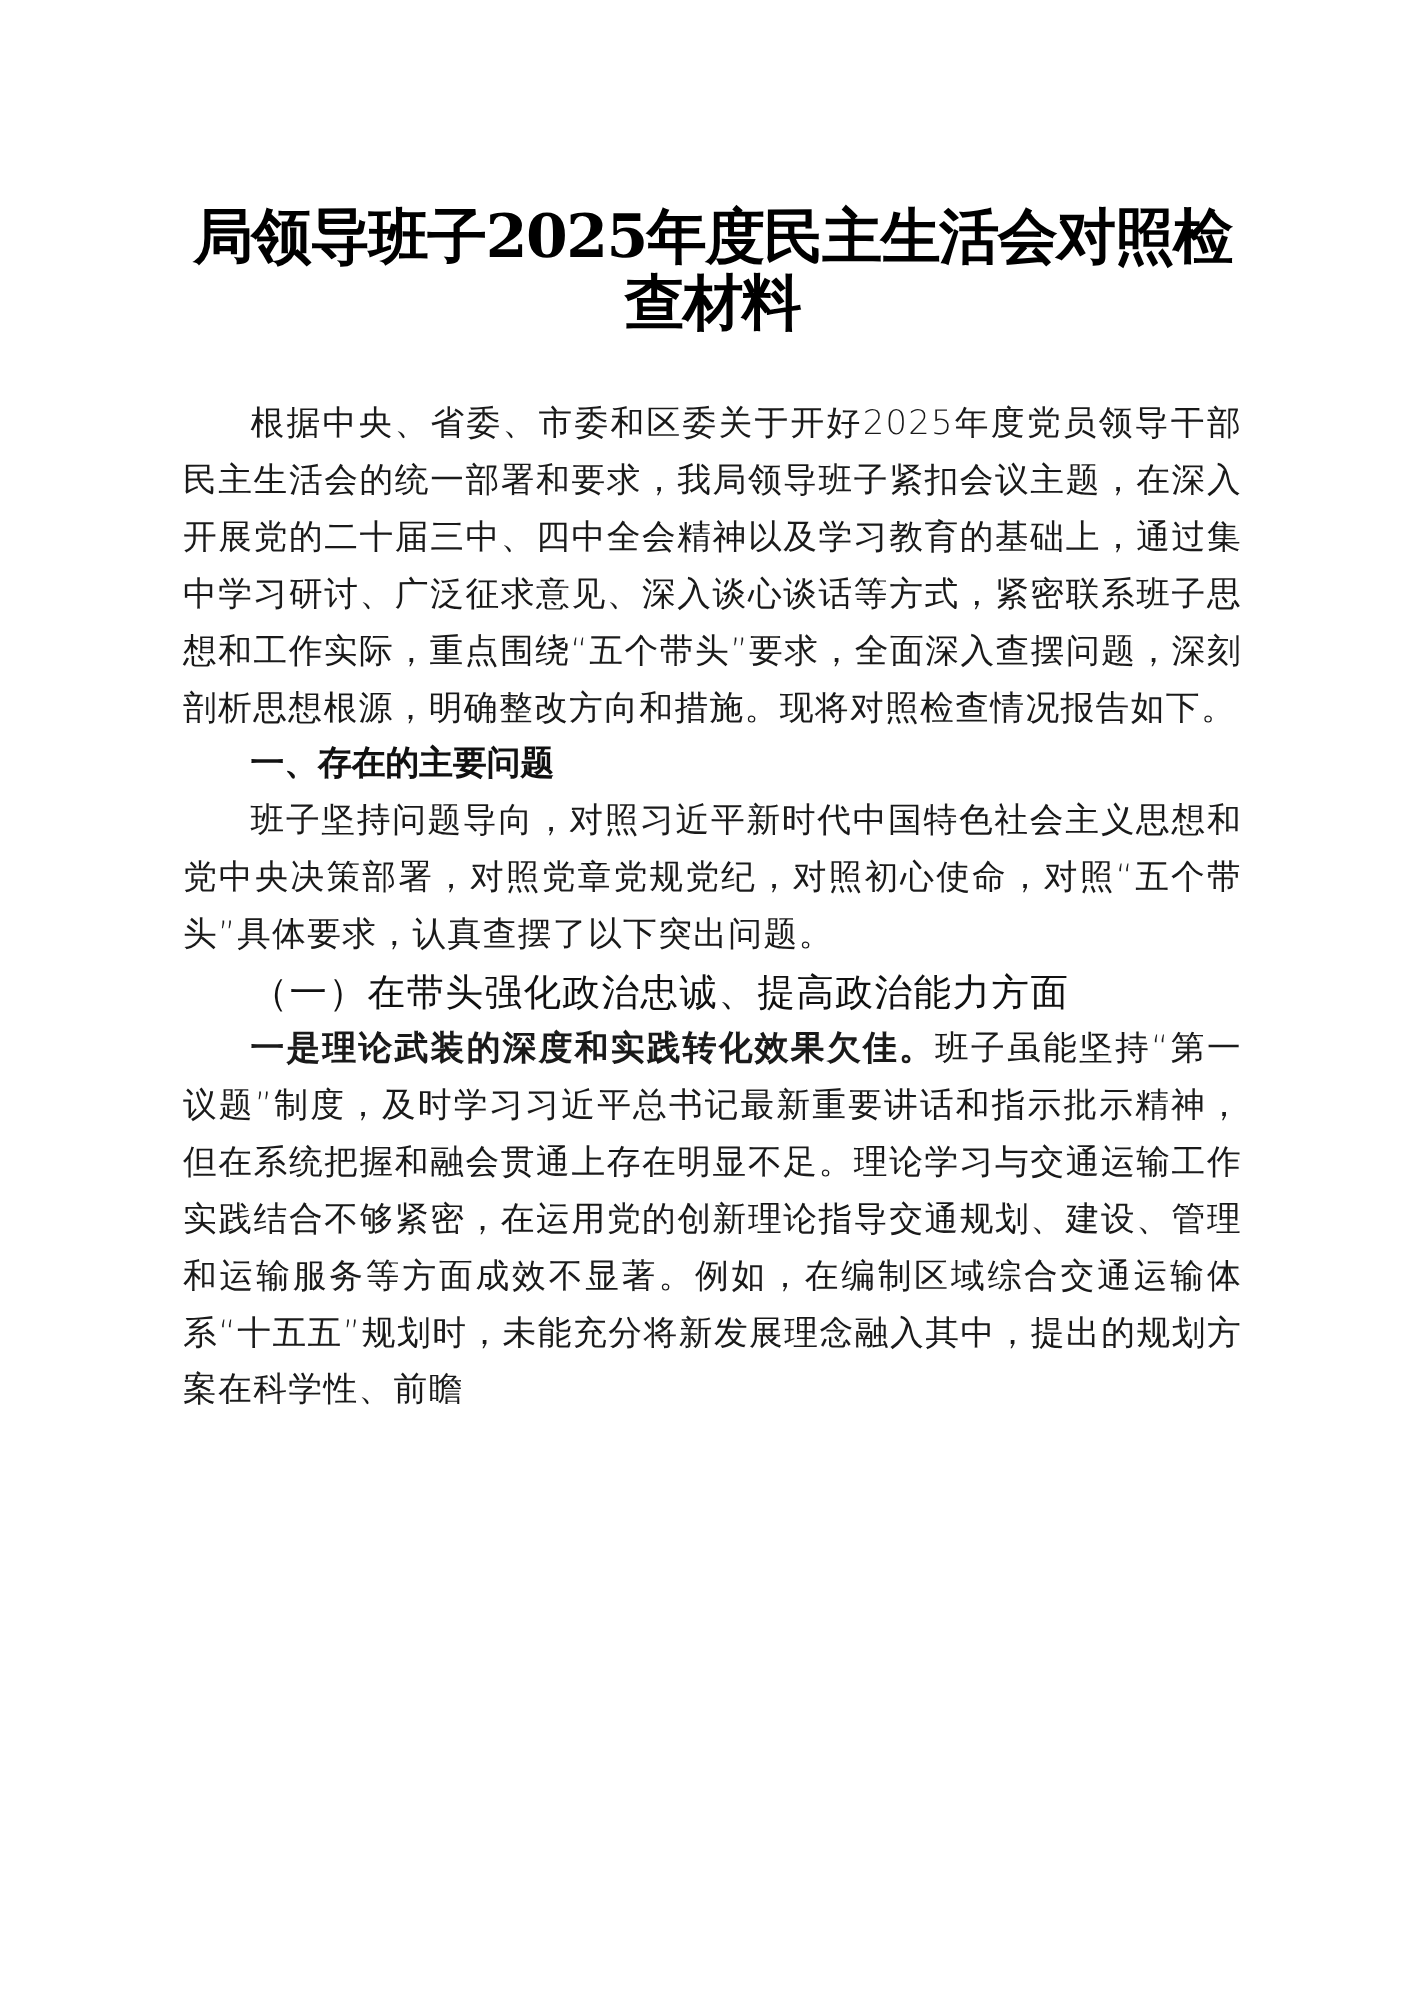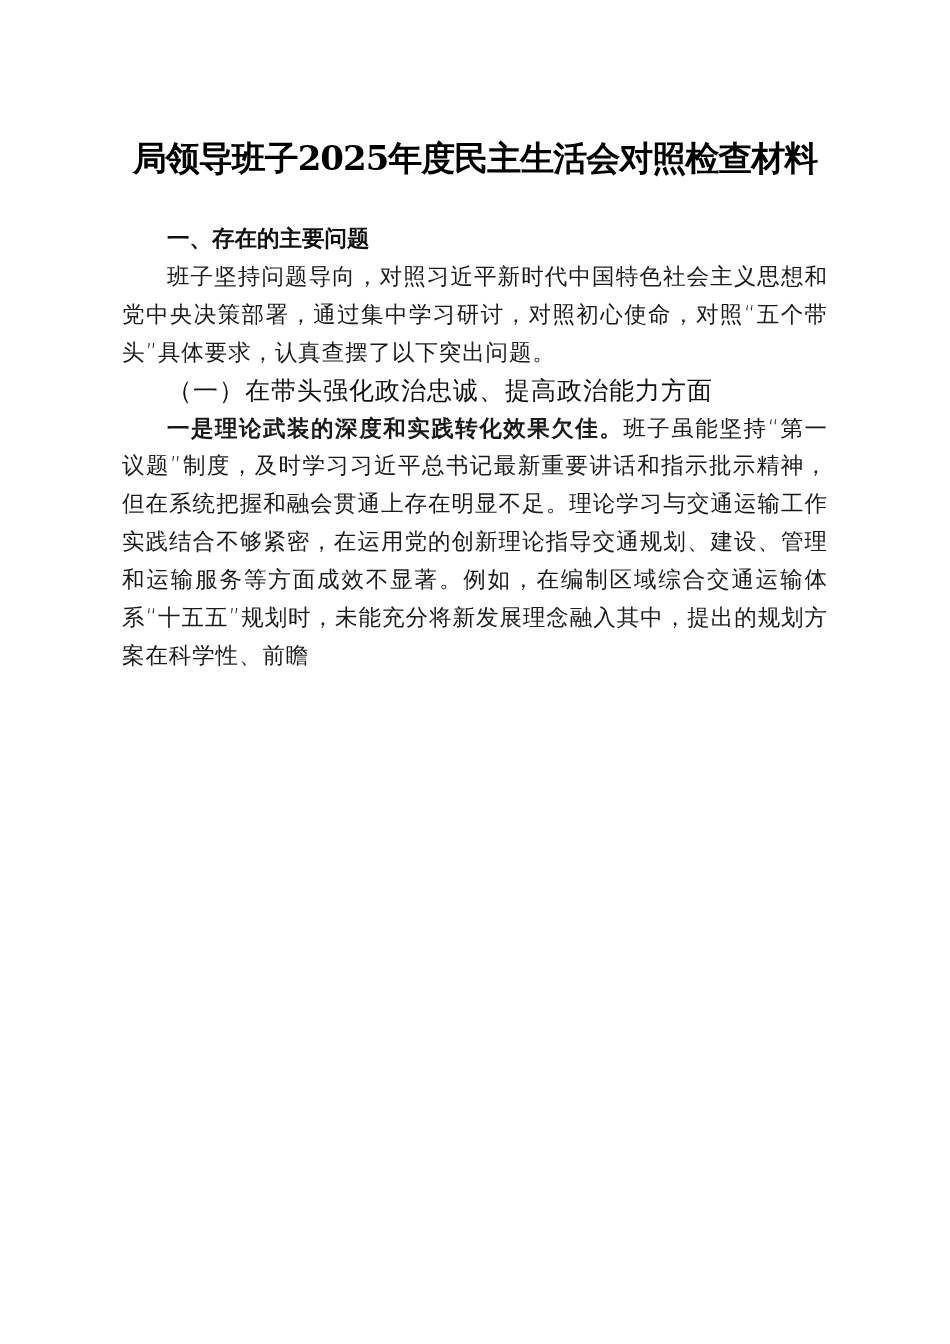--- a/index.html
+++ b/index.html
@@ -17,21 +17,21 @@
     }
     .page {
       position: absolute;
       left: 122px;
       top: 136px;
       width: 706px;
     }
     .title {
       font-family: "DejaVu Serif", "Liberation Serif", serif;
       font-weight: bold;
-      font-size: 34px;
+      font-size: 40px;
       line-height: 44px;
       text-align: center;
       letter-spacing: -1px;
       margin: 0;
       color: #000;
     }
     .body {
       margin-top: 40px;
     }
     p {
@@ -46,21 +46,20 @@
       color: #1a1a1a;
     }
     .h1 {
       font-family: "DejaVu Sans", "Liberation Sans", sans-serif;
       font-weight: bold;
       font-size: 22.5px;
       line-height: 37.9px;
       text-indent: 45px;
       letter-spacing: 0;
       color: #111;
-      margin-top: 25px;
     }
     .h2 {
       font-family: "DejaVu Serif", "Liberation Serif", serif;
       font-weight: normal;
       font-size: 25px;
       line-height: 37.9px;
       text-indent: 45px;
       letter-spacing: 1px;
       color: #111;
     }
@@ -70,22 +69,23 @@
       margin-top: 20px;
     }
   </style>
 </head>
 <body>
 
 <div class="page">
   <h1 class="title">局领导班子2025年度民主生活会对照检查材料</h1>
 
   <div class="body">
+    <p>根据中央、省委、市委和区委关于开好2025年度党员领导干部民主生活会的统一部署和要求，我局领导班子紧扣会议主题，在深入开展党的二十届三中、四中全会精神以及学习教育的基础上，通过集中学习研讨、广泛征求意见、深入谈心谈话等方式，紧密联系班子思想和工作实际，重点围绕“五个带头”要求，全面深入查摆问题，深刻剖析思想根源，明确整改方向和措施。现将对照检查情况报告如下。</p>
 
     <p class="h1">一、存在的主要问题</p>
 
-    <p>班子坚持问题导向，对照习近平新时代中国特色社会主义思想和党中央决策部署，通过集中学习研讨，对照初心使命，对照“五个带头”具体要求，认真查摆了以下突出问题。</p>
+    <p>班子坚持问题导向，对照习近平新时代中国特色社会主义思想和党中央决策部署，对照党章党规党纪，对照初心使命，对照“五个带头”具体要求，认真查摆了以下突出问题。</p>
 
     <p class="h2">（一）在带头强化政治忠诚、提高政治能力方面</p>
 
     <p><span class="lead">一是理论武装的深度和实践转化效果欠佳。</span><span>班子虽能坚持“第一议题”制度，及时学习习近平总书记最新重要讲话和指示批示精神，但在系统把握和融会贯通上存在明显不足。理论学习与交通运输工作实践结合不够紧密，在运用党的创新理论指导交通规划、建设、管理和运输服务等方面成效不显著。例如，在编制区域综合交通运输体系“十五五”规划时，未能充分将新发展理念融入其中，提出的规划方案在科学性、前瞻</span></p>
   </div>
 </div>
 
 </body></html>

